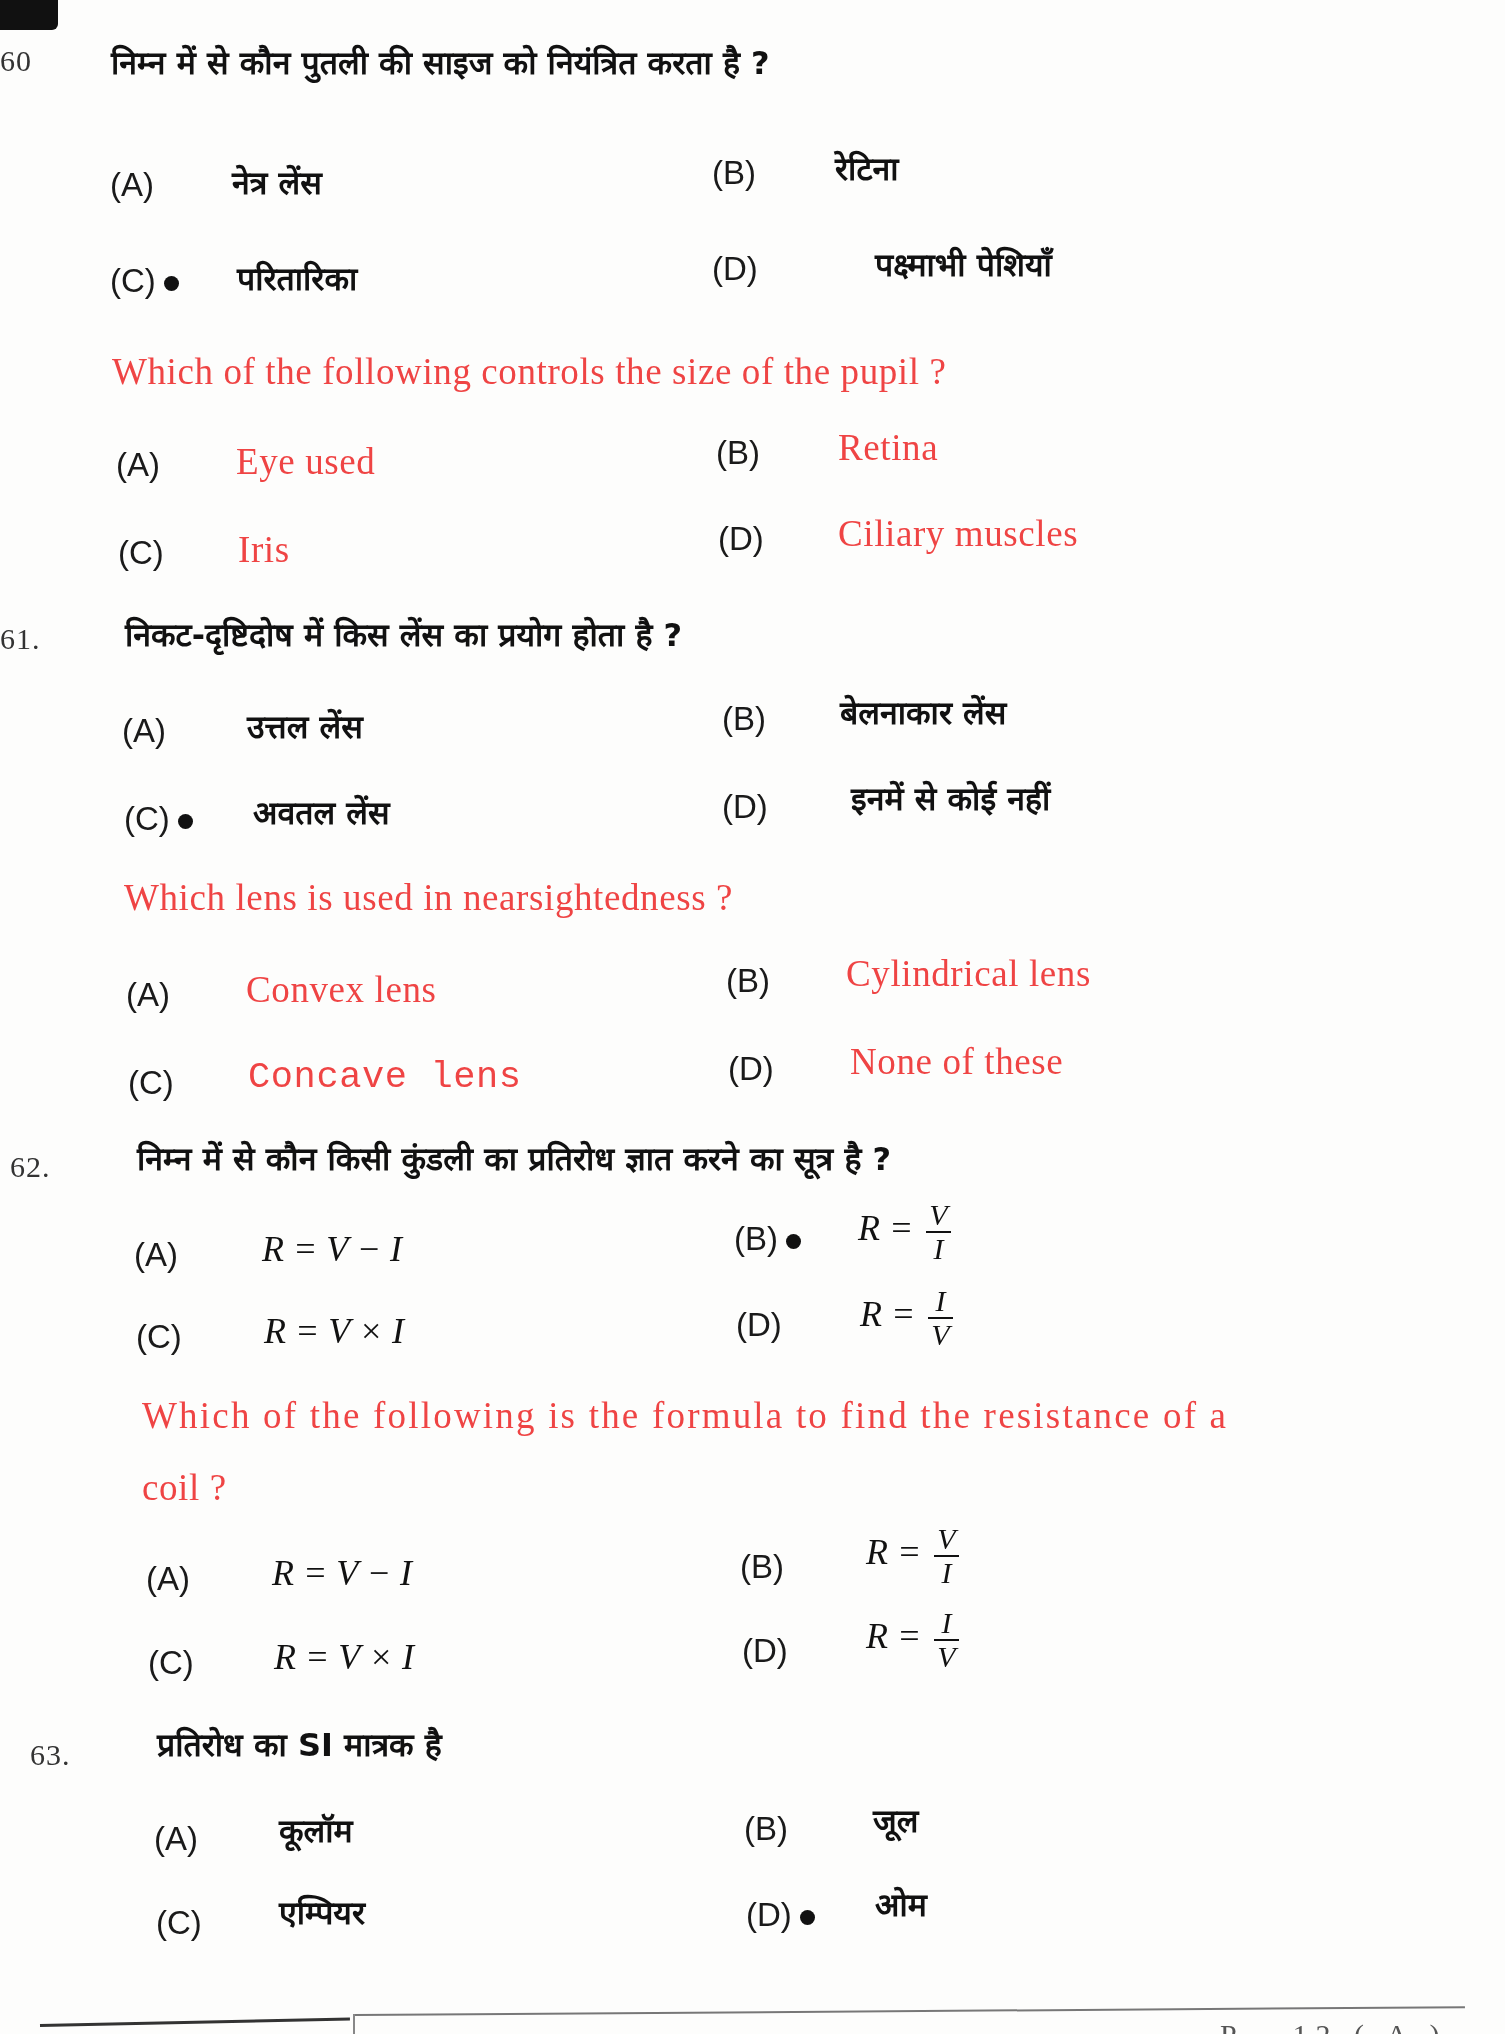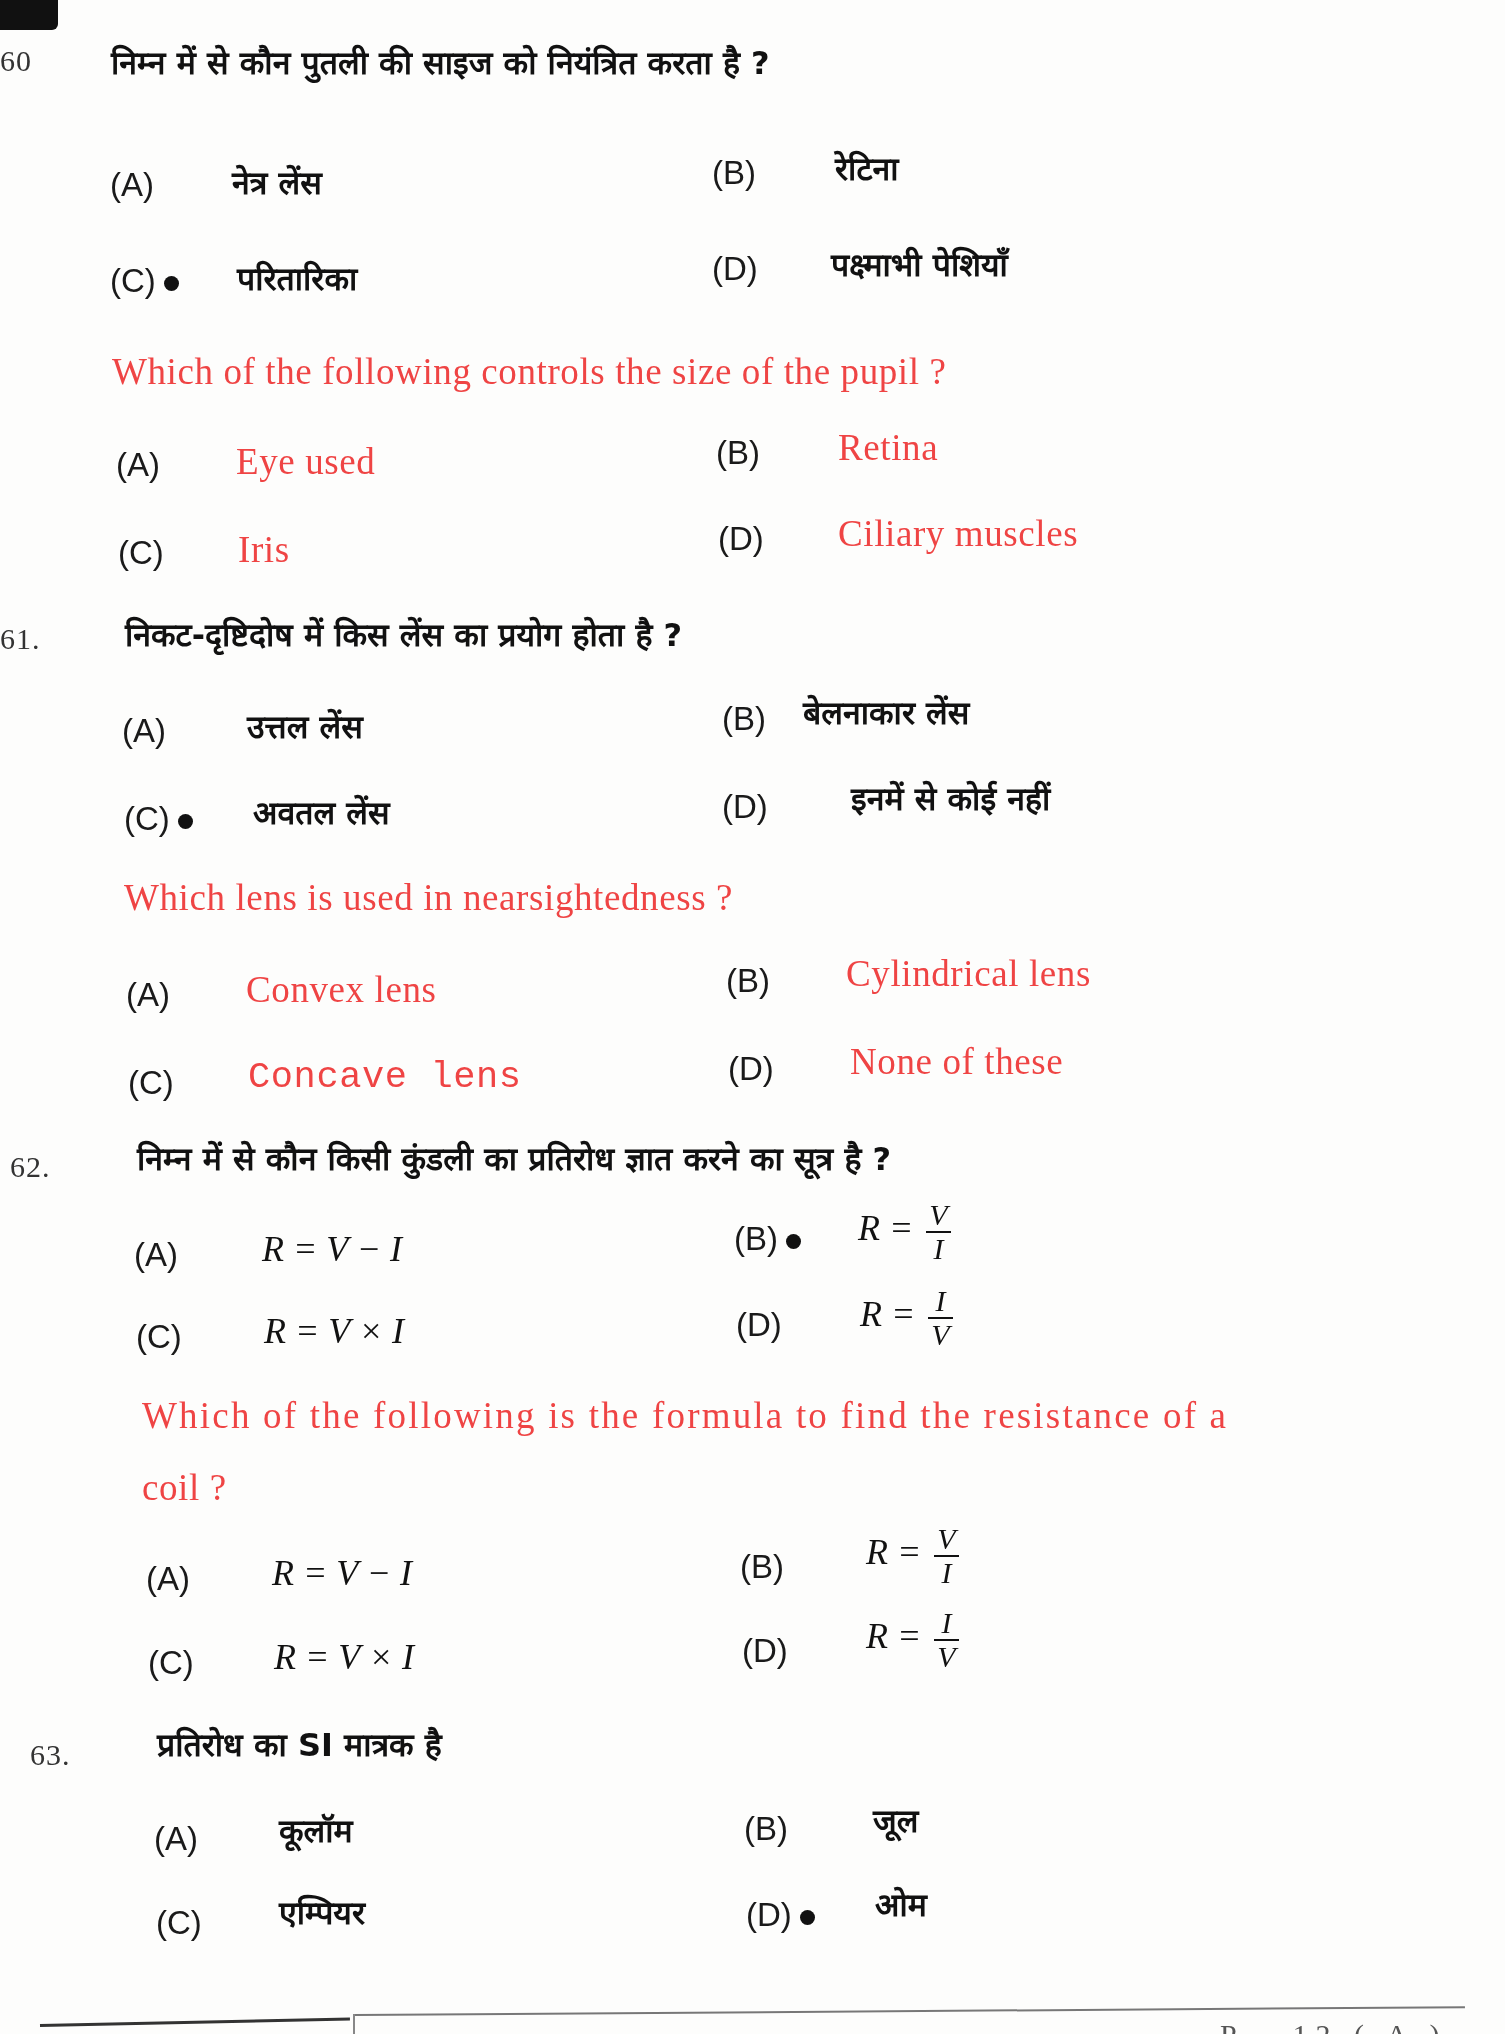--- a/index.html
+++ b/index.html
@@ -45,41 +45,41 @@
 <div class="abs label" style="left:110px;top:166px;">(A)</div>
 <div class="abs hindi" style="left:225px;top:160px;">नेत्र लेंस</div>
 <div class="abs label" style="left:712px;top:154px;">(B)</div>
 <div class="abs hindi" style="left:828px;top:146px;text-align:right;">रेटिना</div>
 
 <div class="abs label" style="left:110px;top:262px;">
   <span>(C)</span><span class="dot"></span>
 </div>
 <div class="abs hindi" style="left:230px;top:256px;">परितारिका</div>
 <div class="abs label" style="left:712px;top:250px;">(D)</div>
-<div class="abs hindi" style="left:824px;top:242px;text-align:right;">पक्ष्माभी पेशियाँ</div>
+<div class="abs hindi" style="left:868px;top:242px;text-align:right;">पक्ष्माभी पेशियाँ</div>
 
 <div class="abs eng" style="left:112px;top:350px;">Which of the following controls the size of the pupil ?</div>
 
 <div class="abs label" style="left:116px;top:446px;">(A)</div>
 <div class="abs eng" style="left:236px;top:440px;">Eye used</div>
 <div class="abs label" style="left:716px;top:434px;">(B)</div>
 <div class="abs eng" style="left:838px;top:426px;">Retina</div>
 
 <div class="abs label" style="left:118px;top:534px;">(C)</div>
 <div class="abs eng" style="left:238px;top:528px;">Iris</div>
 <div class="abs label" style="left:718px;top:520px;">(D)</div>
 <div class="abs eng" style="left:838px;top:512px;">Ciliary muscles</div>
 
 <div class="abs qnum" style="left:0;top:622px;">61.</div>
 <div class="abs hindi" style="left:118px;top:612px;">निकट-दृष्टिदोष में किस लेंस का प्रयोग होता है ?</div>
 
 <div class="abs label" style="left:122px;top:712px;">(A)</div>
 <div class="abs hindi" style="left:240px;top:704px;">उत्तल लेंस</div>
 <div class="abs label" style="left:722px;top:700px;">(B)</div>
-<div class="abs hindi" style="left:796px;top:690px;">बेलनाकार लेंस</div>
+<div class="abs hindi" style="left:833px;top:690px;">बेलनाकार लेंस</div>
 
 <div class="abs label" style="left:124px;top:800px;">
   <span>(C)</span><span class="dot"></span>
 </div>
 <div class="abs hindi" style="left:246px;top:790px;">अवतल लेंस</div>
 <div class="abs label" style="left:722px;top:788px;">(D)</div>
 <div class="abs hindi" style="left:844px;top:776px;">इनमें से कोई नहीं</div>
 
 <div class="abs eng" style="left:124px;top:876px;">Which lens is used in nearsightedness ?</div>
 

